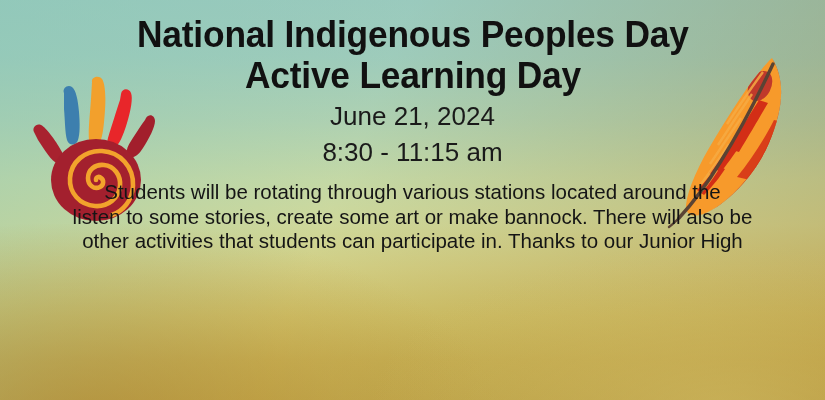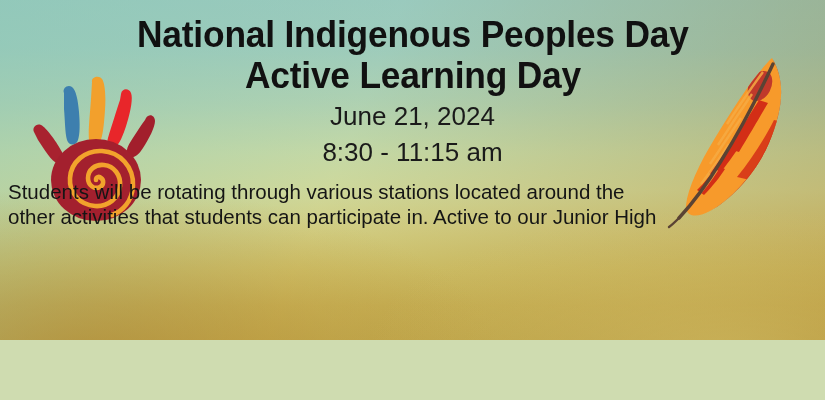--- a/index.html
+++ b/index.html
@@ -2,21 +2,21 @@
 <html><head>
 <meta charset="utf-8">
 <style>
   html,body{margin:0;padding:0;}
   body{
     width:825px;height:400px;overflow:hidden;
     font-family:"Liberation Sans","DejaVu Sans",sans-serif;
     background:#cfdcb0;
   }
   #poster{
-    position:relative;width:825px;height:340px;overflow:hidden;
+    position:relative;width:825px;height:400px;overflow:hidden;
   }
   
   #bg-gradient{
     position:absolute;inset:0;
     background:
       linear-gradient(112deg,
         rgba(150,200,170,0.55) 0%,
         rgba(190,205,140,0.25) 42%,
         rgba(170,140,60,0.45) 100%),
       linear-gradient(180deg,
@@ -71,20 +71,21 @@
   }
   #date-line{margin-top:2px;}
   #body-text{
     margin-top:10px;
     width:825px;
     padding:0 8px;
     box-sizing:border-box;
     color:#151515;
     font-size:20.5px;
     line-height:24.6px;
+    text-align:center;
   }
   #body-text .bl{display:block;white-space:nowrap;}
 
   
   #handprint{
     position:absolute;left:28px;top:76px;width:130px;height:145px;z-index:4;
   }
   
   #feather{
     position:absolute;left:655px;top:48px;width:150px;height:185px;z-index:4;
@@ -201,17 +202,18 @@
     <div class="title-line">National Indigenous Peoples Day</div>
 
     <div class="title-line">Active Learning Day</div>
 
     <div class="subtitle-line" id="date-line">June 21, 2024</div>
 
     <div class="subtitle-line">8:30 - 11:15 am</div>
 
     <div id="body-text">
       <span class="bl">Students will be rotating through various stations located around the</span>
-      <span class="bl">other activities that students can participate in.   Active to our Junior High</span>
+      <span class="bl">listen to some stories, create some art or make bannock. There will also be</span>
+      <span class="bl">other activities that students can participate in.   Thanks to our Junior High</span>
     </div>
 
   </div>
 </div>
 
 </body></html>

